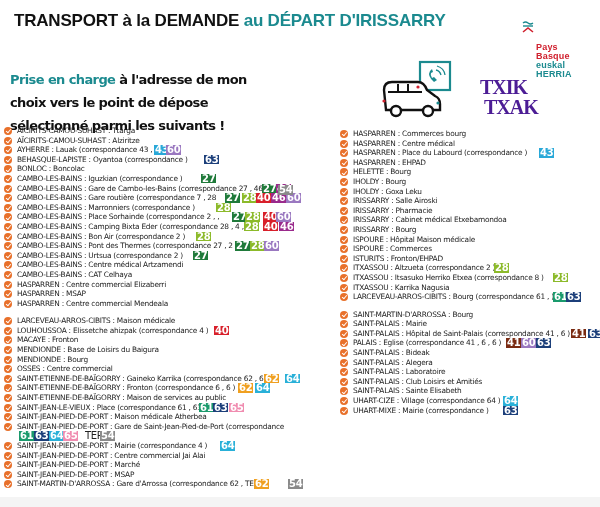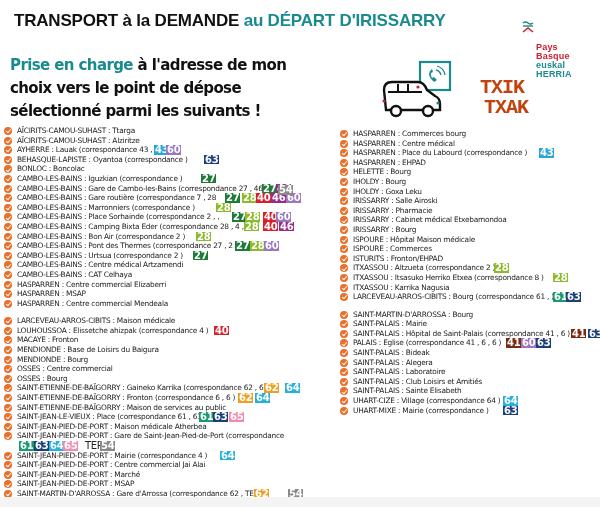--- a/index.html
+++ b/index.html
@@ -8,24 +8,24 @@
   .header-title { position: absolute; left: 14px; top: 11px; font-size: 17px; font-weight: bold; letter-spacing: -0.2px; white-space: nowrap; }
   .header-title .black { color: #111; }
   .header-title .teal { color: #1b8a8f; }
   .pb-logo { position: absolute; left: 522px; top: 18px; width: 70px; height: 40px; }
   .pb-logo .mark { position: absolute; left: 0; top: 3px; width: 12px; height: 12px; }
   .pb-logo .w { position: absolute; left: 14px; font-size: 9px; font-weight: bold; line-height: 9px; letter-spacing: 0.2px; margin-top: 24px; }
   .pb-logo .w1 { top: 1px; color: #d0202e; }
   .pb-logo .w2 { top: 10px; color: #d0202e; }
   .pb-logo .w3 { top: 19px; color: #1b8a8f; }
   .pb-logo .w4 { top: 28px; color: #1b8a8f; }
-  .intro { position: absolute; left: 10px; top: 54px; font-size: 15px; font-weight: bold; line-height: 23px; color: #111; font-family: "DejaVu Sans", sans-serif; letter-spacing: -0.6px; }
+  .intro { position: absolute; left: 10px; top: 68px; font-size: 13px; font-weight: bold; line-height: 23px; color: #111; font-family: "DejaVu Sans", sans-serif; letter-spacing: -0.6px; }
   .intro .teal { color: #1b8a8f; }
   .taxi-icon { position: absolute; left: 380px; top: 60px; width: 76px; height: 62px; }
-  .txik { position: absolute; left: 480px; top: 76px; width: 80px; height: 50px; color: #c2410c; font-weight: bold; font-family: Liberation Mono, monospace; }
+  .txik { position: absolute; left: 480px; top: 76px; width: 80px; height: 50px; color: #4c1d95; font-weight: bold; font-family: Liberation Serif, serif; }
   .txik .l1 { position: absolute; left: 0; top: 0; font-size: 20px; letter-spacing: -1px; }
   .txik .l2 { position: absolute; left: 4px; top: 20px; font-size: 20px; letter-spacing: -1px; }
   .col { position: absolute; font-size: 8.6px; color: #222; }
   .col-left { left: 4px; top: 126px; width: 296px; }
   .col-right { left: 340px; top: 129px; width: 260px; }
   .row { position: relative; height: 9.6px; line-height: 9.6px; white-space: nowrap; }
   .row .chk { position: absolute; left: 0; top: 1px; width: 8px; height: 8px; border-radius: 50%; background: #e8702a; }
   .row .chk::after { content: ""; position: absolute; left: 2.5px; top: 1.2px; width: 2px; height: 3.8px; border: solid #fff; border-width: 0 1.3px 1.3px 0; transform: rotate(40deg); }
   .row .txt { position: absolute; left: 13px; top: 0; font-family: "DejaVu Sans", sans-serif; font-size: 7.4px; letter-spacing: -0.25px; }
   .badge { position: absolute; top: 0; height: 9.5px; min-width: 10px; padding: 0 1px; font-size: 10px; font-weight: bold; color: #fff; line-height: 9.5px; text-align: right; font-family: "DejaVu Sans", sans-serif; letter-spacing: -0.3px; }
@@ -201,24 +201,20 @@
     <div class="row">
       <span class="chk"></span>
       <span class="txt">MENDIONDE : Bourg</span>
     </div>
     <div class="row">
       <span class="chk"></span>
       <span class="txt">OSSES : Centre commercial</span>
     </div>
     <div class="row">
       <span class="chk"></span>
-      <span class="txt">OSSES : Bourg</span>
-    </div>
-    <div class="row">
-      <span class="chk"></span>
       <span class="txt">SAINT-ETIENNE-DE-BAÏGORRY : Gaineko Karrika (correspondance  62 ,  6  )</span>
       <span class="badge" style="left: 260px; background: rgb(240, 160, 32);">62</span>
       <span class="badge" style="left: 281px; background: rgb(41, 176, 216);">64</span>
     </div>
     <div class="row">
       <span class="chk"></span>
       <span class="txt">SAINT-ETIENNE-DE-BAÏGORRY : Fronton (correspondance  6  ,  6  )</span>
       <span class="badge" style="left: 234px; background: rgb(240, 160, 32);">62</span>
       <span class="badge" style="left: 251px; background: rgb(41, 176, 216);">64</span>
     </div>

